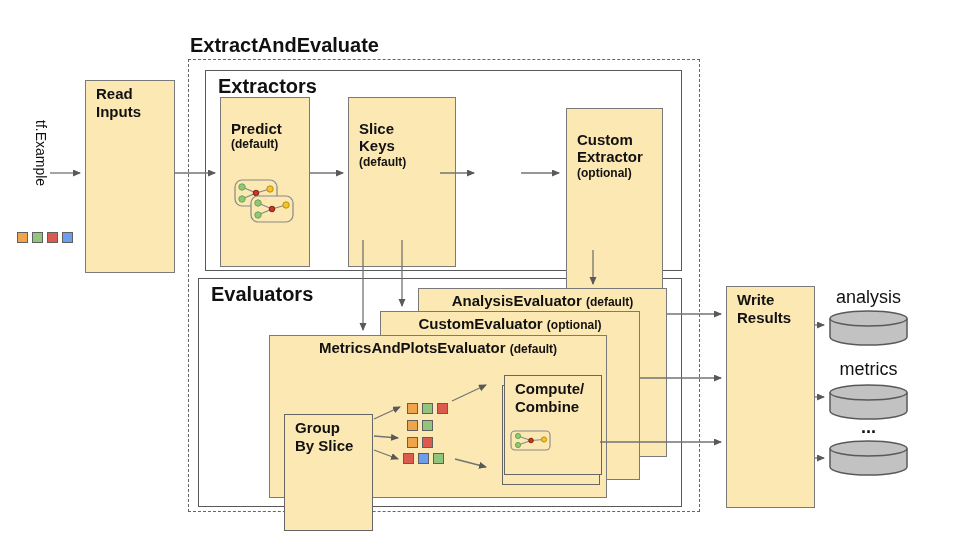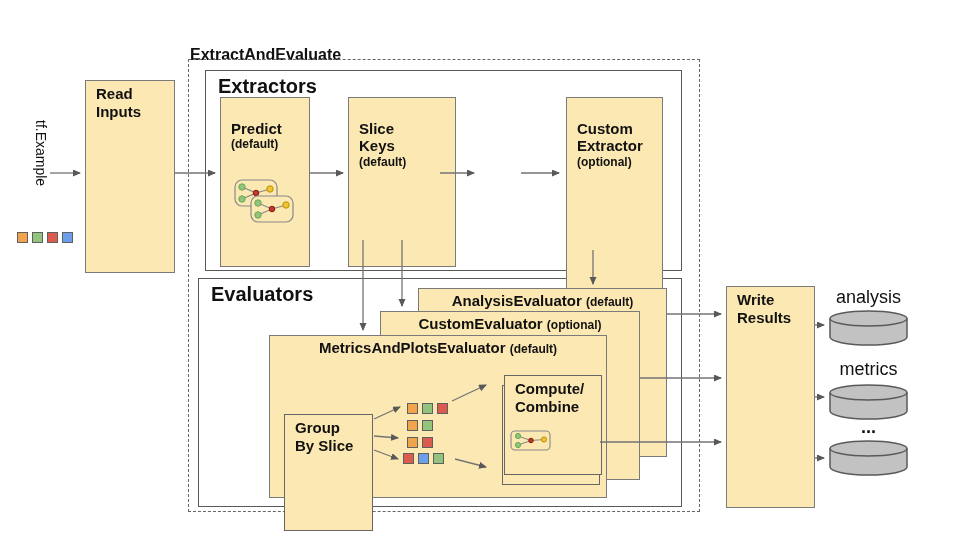--- a/index.html
+++ b/index.html
@@ -5,21 +5,21 @@
   html,body{margin:0;padding:0;background:#fff;}
   .canvas{position:relative;width:960px;height:540px;background:#fff;overflow:hidden;
           font-family:"Liberation Sans",sans-serif;color:#111;}
   .abs{position:absolute;box-sizing:border-box;}
   .box{position:absolute;box-sizing:border-box;background:#FCE8B2;border:1.5px solid #7a7a7a;}
   .container{position:absolute;box-sizing:border-box;background:#fff;border:1.5px solid #595959;}
   .dashedbox{position:absolute;box-sizing:border-box;border:1.6px dashed #666;background:transparent;}
   .box-title{font-weight:bold;font-size:15px;line-height:1.18;white-space:pre-line;padding:4px 4px 0 10px;}
   .qual{display:block;font-size:12px;font-weight:bold;}
   .sec-label{position:absolute;font-weight:bold;font-size:20px;}
-  .diagram-title{position:absolute;font-weight:bold;font-size:16px;margin-top:12px;}
+  .diagram-title{position:absolute;font-weight:bold;font-size:20px;}
   .ev-head{position:absolute;left:0;right:0;top:3px;text-align:center;font-weight:bold;font-size:15px;white-space:nowrap;}
   .ev-head .q2{font-size:12px;font-weight:bold;}
   .vlabel{position:absolute;writing-mode:vertical-rl;text-orientation:sideways;font-size:14px;}
   .sqrow{position:absolute;display:flex;gap:4px;}
   .sq{width:11px;height:11px;box-sizing:border-box;border:1.5px solid #5f5f5f;display:inline-block;}
   .sq.orange{background:#F0A44B;}
   .sq.green{background:#93C47D;}
   .sq.red{background:#DB5B4E;}
   .sq.blue{background:#6D9EEB;}
   .dots{position:absolute;font-weight:bold;font-size:16px;letter-spacing:1px;}
@@ -84,21 +84,21 @@
   <div class="box z2" style="left:348px;top:97px;width:108px;height:170px;">
     <div class="box-title">
       <span>Slice
 Keys</span>
       <span class="qual">(default)</span>
     </div>
   </div>
 
   <div class="dots" style="left:487px;top:162px;">...</div>
 
-  <div class="box z2" style="left:566px;top:97px;width:97px;height:208px;">
+  <div class="box z2" style="left:566px;top:108px;width:97px;height:208px;">
     <div class="box-title">
       <span>Custom
 Extractor</span>
       <span class="qual">(optional)</span>
     </div>
   </div>
 
   <div class="container z1" style="left:198px;top:278px;width:484px;height:229px;">
     <div class="sec-label" style="left:12px;top:4px;">Evaluators</div>
   </div>

